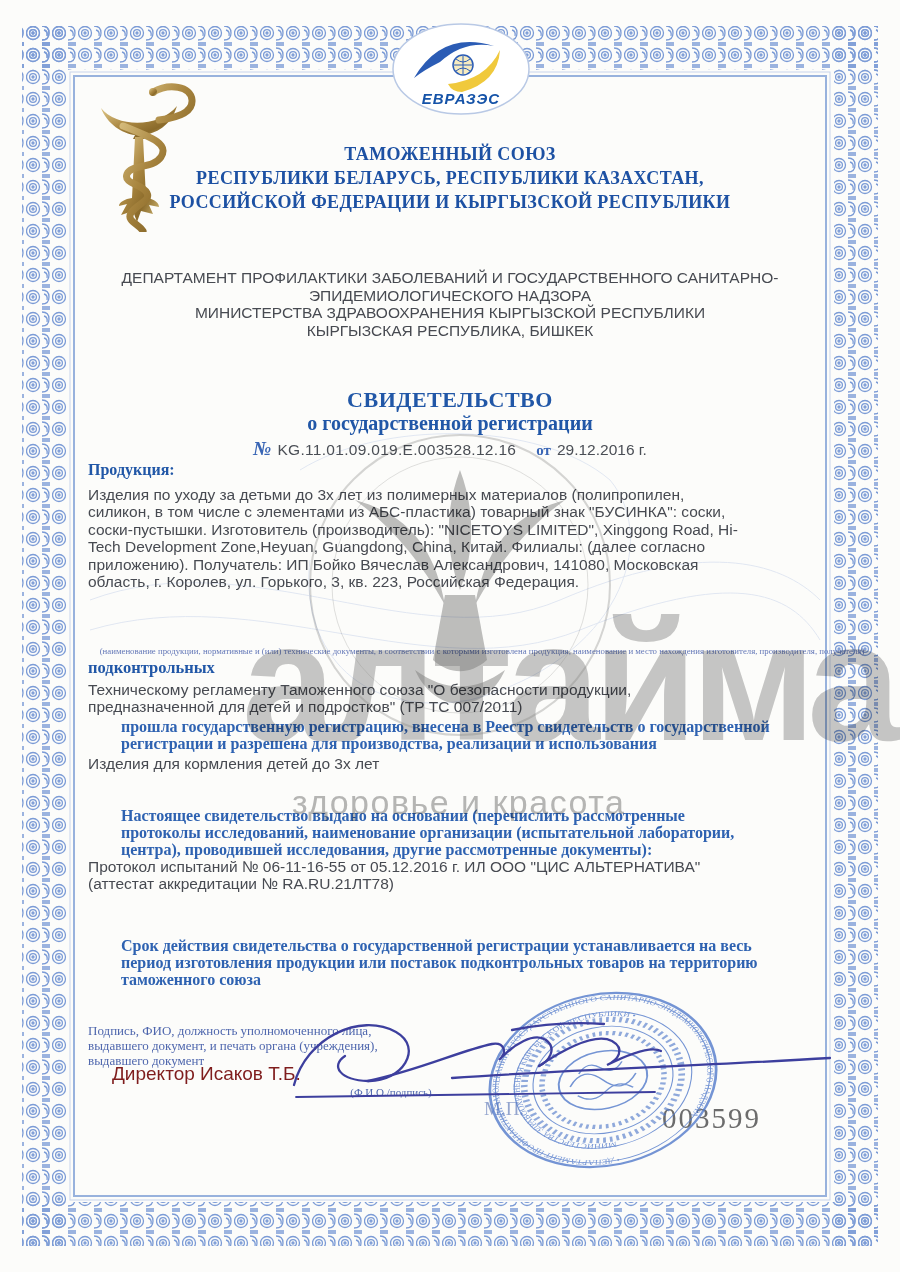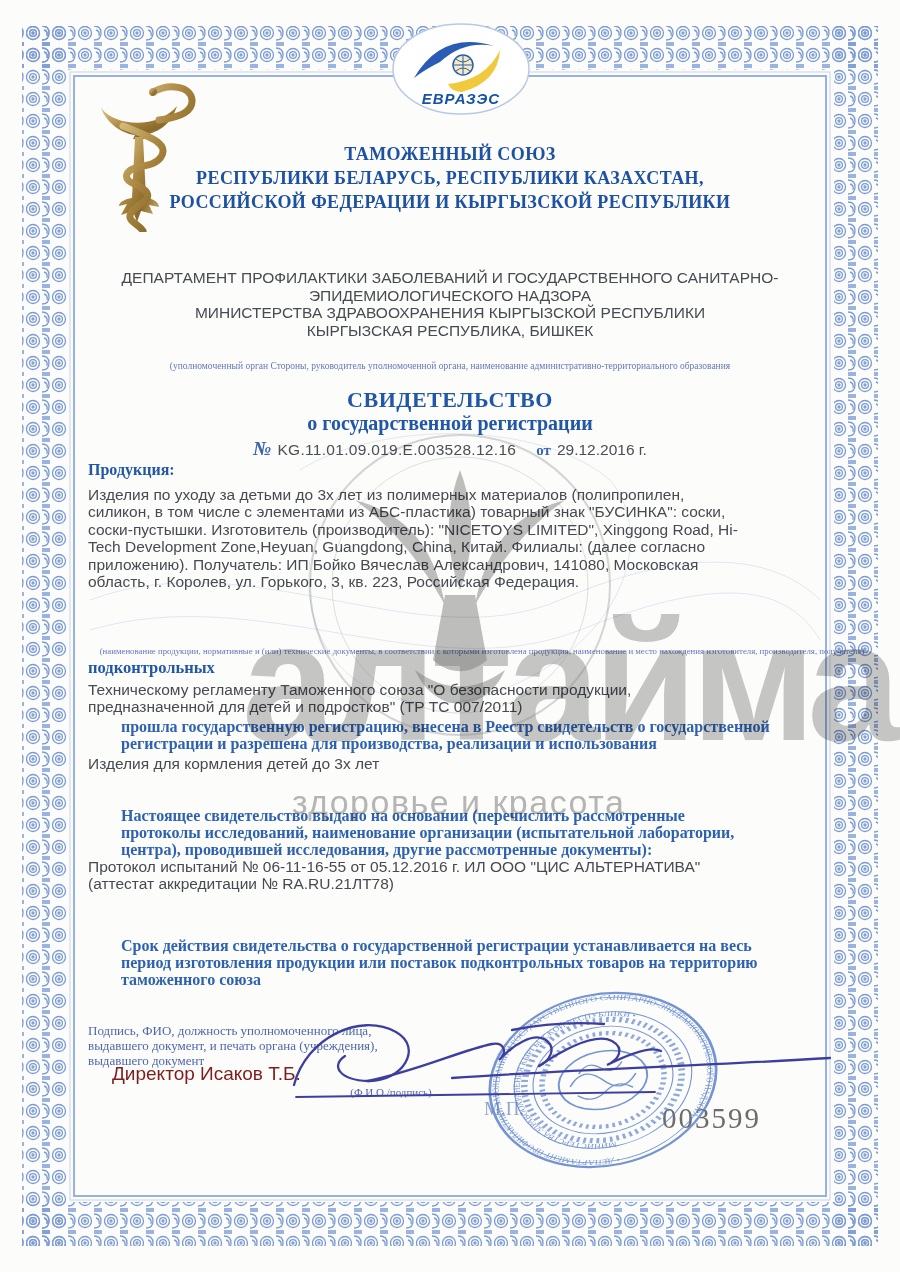--- a/index.html
+++ b/index.html
@@ -138,21 +138,20 @@
     <text x="71" y="82" text-anchor="middle" font-family="Liberation Sans, sans-serif" font-size="15" font-weight="bold" font-style="italic" fill="#1553a8" letter-spacing="1">ЕВРАЗЭС</text>
   </svg>
 
   <div class="abs center union-title pre">ТАМОЖЕННЫЙ СОЮЗ
 РЕСПУБЛИКИ БЕЛАРУСЬ, РЕСПУБЛИКИ КАЗАХСТАН,
 РОССИЙСКОЙ ФЕДЕРАЦИИ И КЫРГЫЗСКОЙ РЕСПУБЛИКИ</div>
   <div class="abs center department pre">ДЕПАРТАМЕНТ ПРОФИЛАКТИКИ ЗАБОЛЕВАНИЙ И ГОСУДАРСТВЕННОГО САНИТАРНО-
 ЭПИДЕМИОЛОГИЧЕСКОГО НАДЗОРА
 МИНИСТЕРСТВА ЗДРАВООХРАНЕНИЯ КЫРГЫЗСКОЙ РЕСПУБЛИКИ
 КЫРГЫЗСКАЯ РЕСПУБЛИКА, БИШКЕК</div>
-  <div class="abs center caption caption1">(уполномоченный орган Стороны, руководитель уполномоченной органа, наименование административно-территориального образования</div>
 
   <div class="abs center cert-title">СВИДЕТЕЛЬСТВО</div>
   <div class="abs center cert-subtitle">о государственной регистрации</div>
   <div class="abs number-line">
     <span class="no-sign">№</span>
     <span class="cert-number">KG.11.01.09.019.E.003528.12.16</span>
     <span class="date-prefix">от</span>
     <span class="cert-date">29.12.2016 г.</span>
   </div>
 

